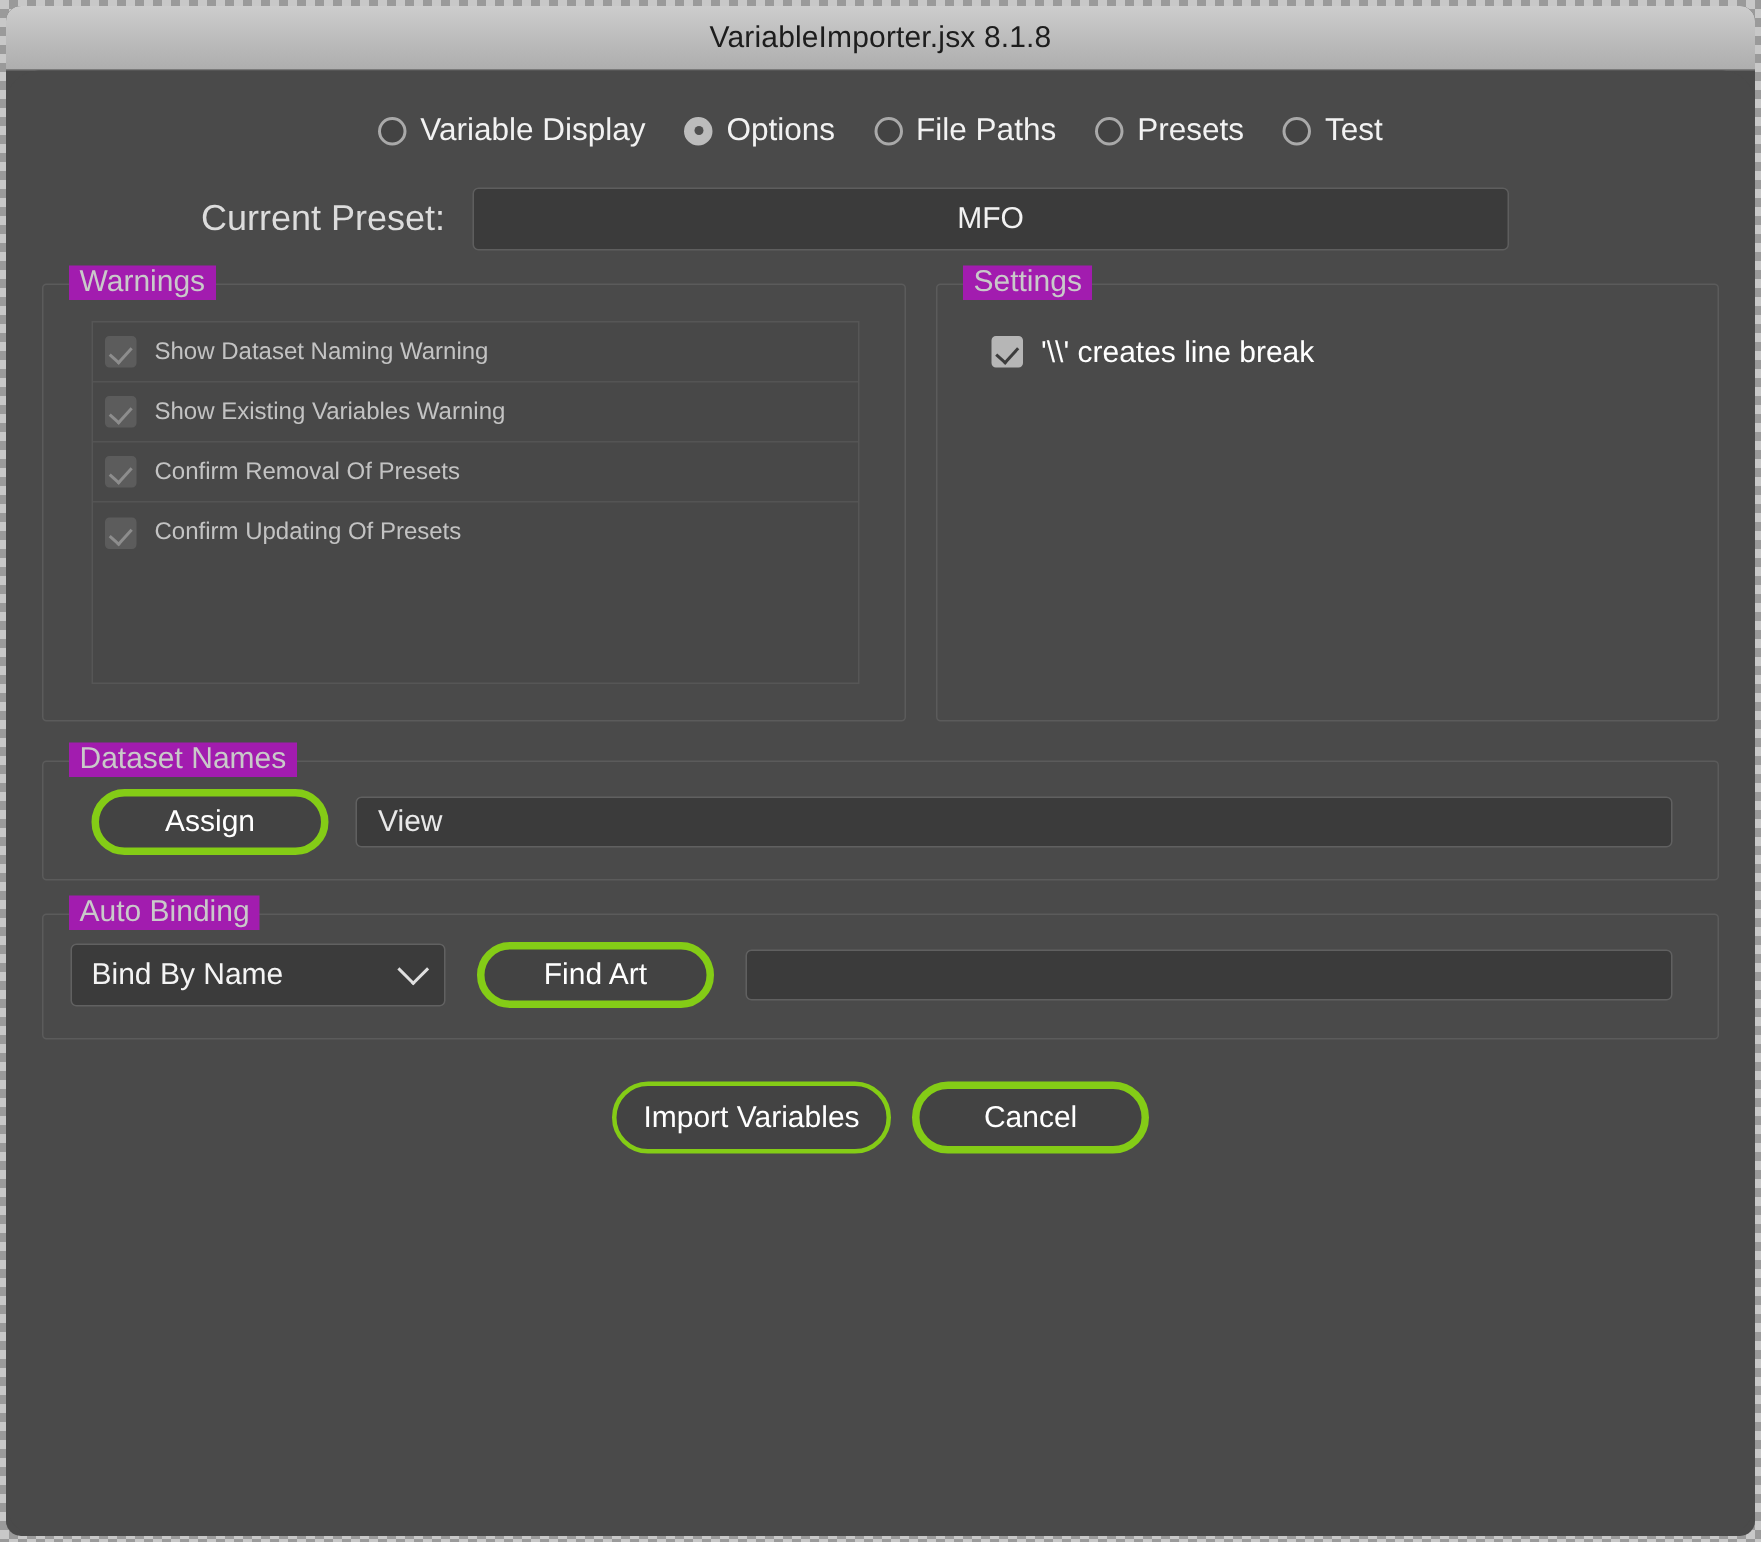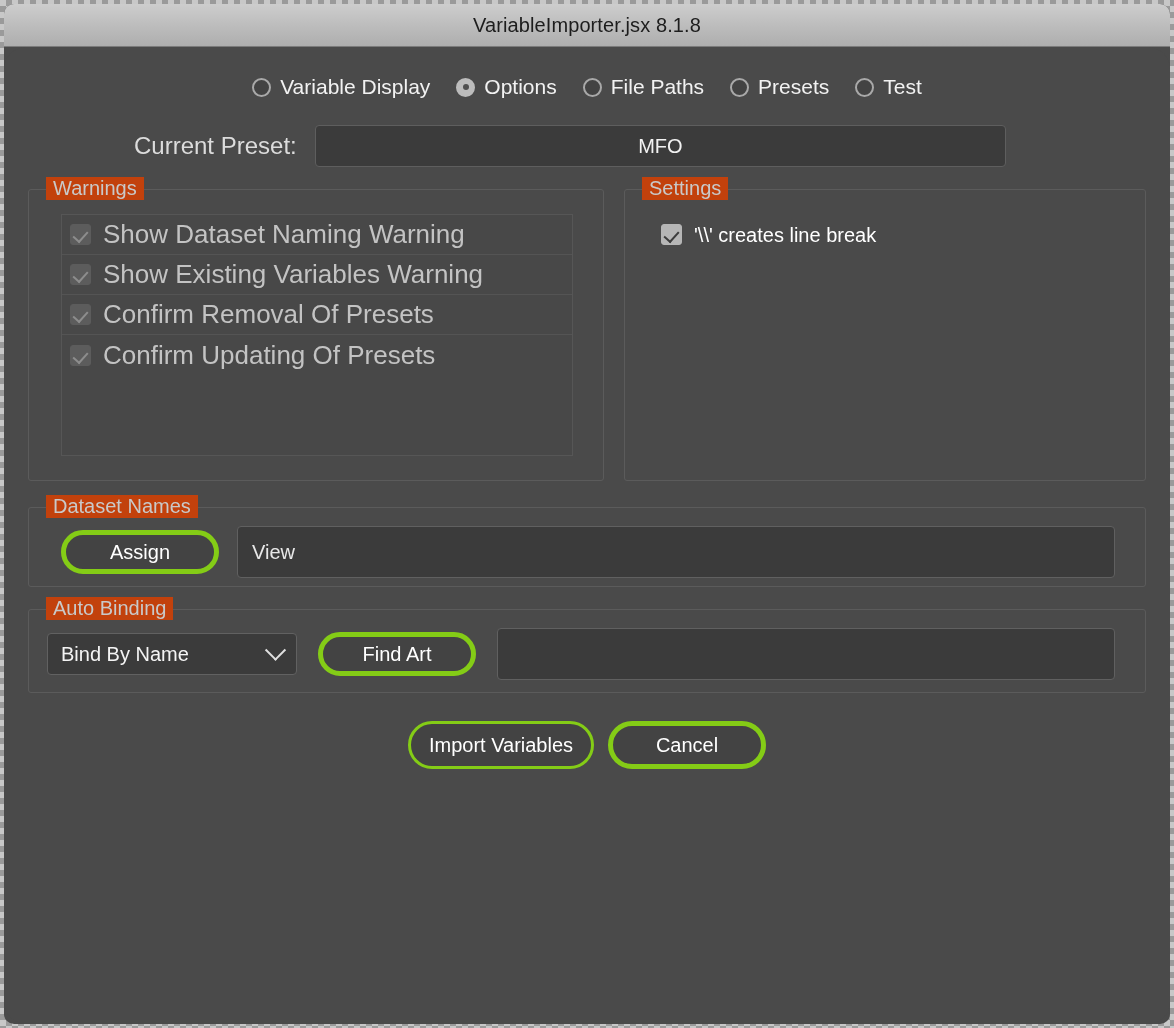--- a/index.html
+++ b/index.html
@@ -139,21 +139,21 @@
   .panel {
     position: relative;
     border: 1px solid #5b5b5b;
     border-radius: 3px;
     box-sizing: border-box;
   }
   .panel-title {
     position: absolute;
     top: -13px;
     left: 17px;
-    background: #c2410c;
+    background: #a21caf;
     padding: 0 7px;
     font-size: 20px;
     color: #c9c9c9;
     white-space: nowrap;
   }
 
   
   .two-col {
     display: flex;
     gap: 20px;
@@ -176,21 +176,21 @@
     display: flex;
     align-items: center;
     gap: 12px;
     height: 40px;
     padding-left: 8px;
     border-bottom: 1px solid #545454;
     box-sizing: border-box;
   }
   .listrow:last-child { border-bottom: none; }
   .listrow-label {
-    font-size: 26px;
+    font-size: 16px;
     color: #c3c3c3;
   }
 
   
   .cb {
     width: 21px;
     height: 21px;
     border-radius: 3px;
     box-sizing: border-box;
     flex: 0 0 auto;
@@ -277,21 +277,21 @@
     display: flex;
     align-items: center;
     justify-content: center;
     box-sizing: border-box;
     cursor: default;
   }
   .pill.thick { border-width: 3px; }
 
   .textfield {
     flex: 1 1 auto;
-    height: 52px;
+    height: 34px;
     background: #3b3b3b;
     border: 1px solid #606060;
     border-radius: 4px;
     display: flex;
     align-items: center;
     padding: 0 14px;
     box-sizing: border-box;
     font-size: 20px;
     color: #e8e8e8;
   }

